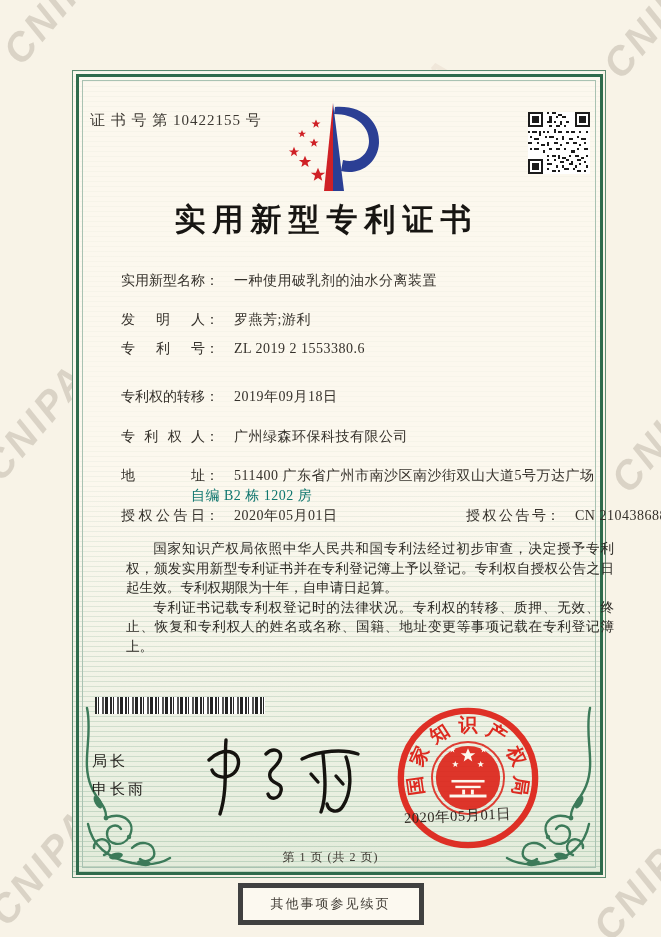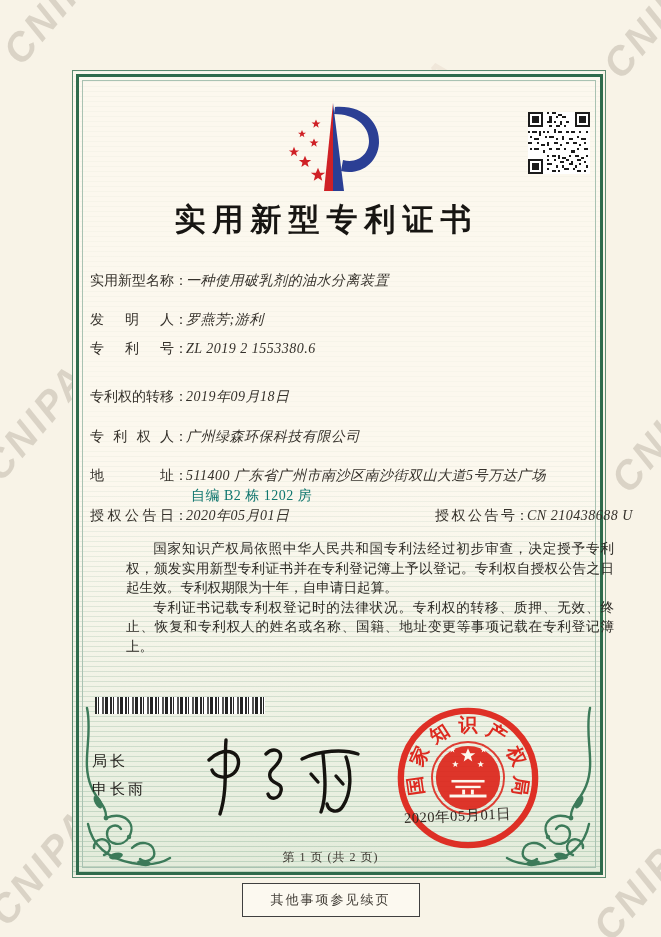--- a/index.html
+++ b/index.html
@@ -21,42 +21,42 @@
   .frame-b{position:absolute;left:76px;top:74px;width:521px;height:795px;border:3px solid #2f6b4c;}
   .frame-c{position:absolute;left:82px;top:80px;width:512px;height:786px;border:1px solid #a9c2b2;}
   
   .certno{position:absolute;left:90px;top:111px;font-size:15px;letter-spacing:1px;color:#3c3832;}
   .logo{position:absolute;left:281px;top:99px;width:104px;height:100px;}
   .qr{position:absolute;left:528px;top:112px;width:62px;height:62px;}
   .title{position:absolute;left:0;right:8px;top:199px;text-align:center;
          font-size:31px;font-weight:700;letter-spacing:7px;color:#171512;}
   
   .row{position:absolute;left:90px;font-size:14px;color:#35312b;white-space:nowrap;}
-  .lbl{display:inline-block;width:84px;text-align:justify;text-align-last:justify;vertical-align:top;}
+  .lbl{display:inline-block;width:84px;text-align:justify;text-align-last:justify;vertical-align:top;margin-left:31px;}
   .sep{display:inline-block;width:12px;}
-  .val{display:inline-block;margin-left:0;letter-spacing:0.5px;font-style:italic;}
+  .val{display:inline-block;margin-left:17px;letter-spacing:0.5px;}
   .addr2{position:absolute;left:191px;top:487px;font-size:14px;letter-spacing:0.5px;color:#0f766e;}
   .grant-b{position:absolute;left:345px;top:0;}
   
   .body-text{position:absolute;left:90px;top:539px;width:488px;font-size:13.6px;
              line-height:19.6px;text-align:justify;color:#2c2a25;margin-left:36px;}
   .body-text p{margin:0;text-indent:2em;}
   
   .barcode{position:absolute;left:95px;top:697px;width:170px;height:17px;
            background:repeating-linear-gradient(90deg,#2a2a2a 0 2px,#fff 2px 3px,#2a2a2a 3px 4px,#fff 4px 7px,#555 7px 9px,#fff 9px 10px,#222 10px 13px,#fff 13px 15px);}
   .signer{position:absolute;left:92px;font-size:15px;letter-spacing:3px;color:#23211d;
           font-family:"Liberation Sans","DejaVu Sans",sans-serif;}
   .sig{position:absolute;left:196px;top:724px;width:168px;height:98px;}
   .seal{position:absolute;left:395px;top:703px;width:146px;height:150px;}
   .seal-date{position:absolute;left:404px;top:806px;width:140px;font-size:14.5px;
              letter-spacing:0.5px;color:#2f2a24;transform:rotate(-2.5deg);}
   .pageinfo{position:absolute;left:0;right:0;top:849px;text-align:center;font-size:12px;
             letter-spacing:1px;color:#3a362f;}
   .tab{position:absolute;left:50%;top:883px;transform:translateX(-50%);
-       padding:7px 28px;background:#fcf9f0;border:1px solid #404040;
+       padding:7px 28px;background:#fcf9f0;border:5px solid #404040;
        font-size:13px;letter-spacing:2px;color:#45413a;white-space:nowrap;}
   .flourish{position:absolute;width:95px;height:165px;}
   .flourish.right{transform:scaleX(-1);}
 </style>
 </head>
 <body>
 
 <div class="page">
 
   <div class="wm" style="left:-6px;top:44px">CNIPA</div>
@@ -102,20 +102,21 @@
     </g>
     <g fill="#3c7a59">
       <ellipse cx="18" cy="96" rx="3.4" ry="7" transform="rotate(-28 18 96)"></ellipse>
       <ellipse cx="36" cy="150" rx="7" ry="3.2" transform="rotate(-12 36 150)"></ellipse>
       <ellipse cx="64" cy="157" rx="7" ry="3" transform="rotate(8 64 157)"></ellipse>
       <circle cx="26" cy="112" r="2.4"></circle>
         <circle cx="49" cy="131" r="2.2"></circle>
     </g>
   </svg>
 
+  <div class="certno">证 书 号 第 10422155 号</div>
 
   <svg class="logo" viewBox="0 0 104 100">
     <defs>
       <path id="st" d="M0,-10 L2.94,-3.09 10,-3.09 4.05,1.18 5.88,8.09 0,4 -5.88,8.09 -4.05,1.18 -10,-3.09 -2.94,-3.09 Z"></path>
     </defs>
     <path d="M54,8 C84,6 99,25 98,44 C97,64 79,77 60,72 L62,61 C77,65 88,55 88,42 C88,26 73,15 53,15 Z" fill="#2b3f94"></path>
     <polygon points="52,4 43,92 52,92" fill="#cf2126"></polygon>
     <polygon points="52,4 52,92 63,92" fill="#2b3f94"></polygon>
     <use href="#st" transform="translate(35,25) scale(0.45)" fill="#cf2126"></use>
     <use href="#st" transform="translate(21,35) scale(0.40)" fill="#cf2126"></use>

